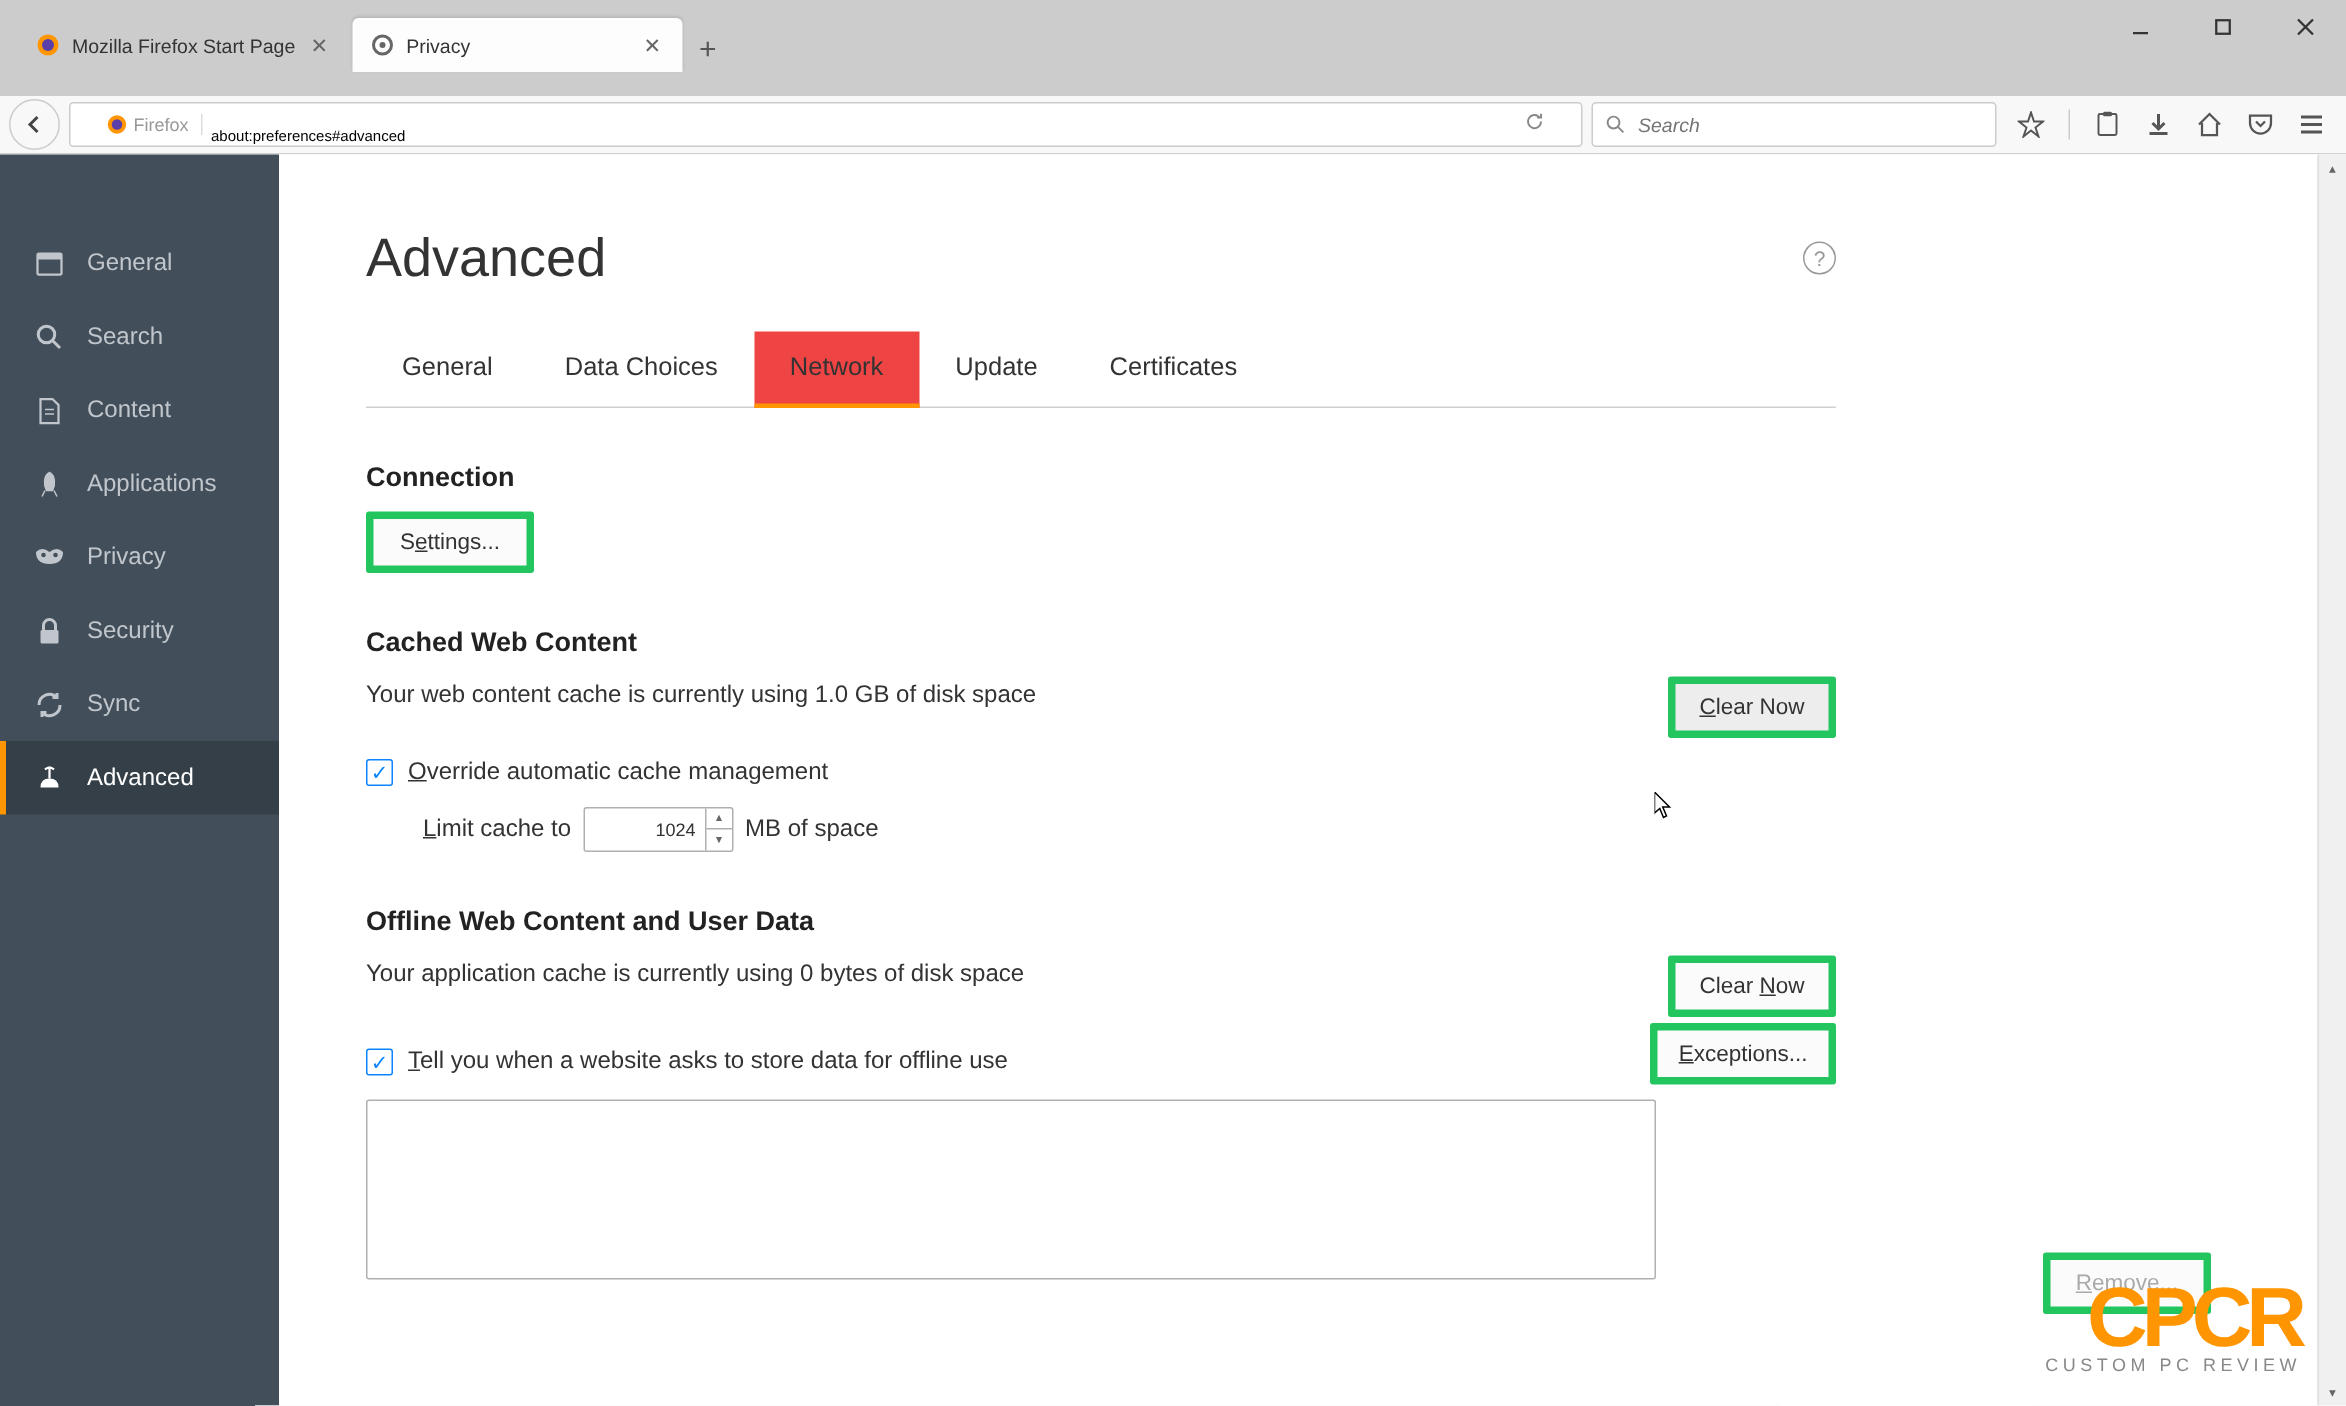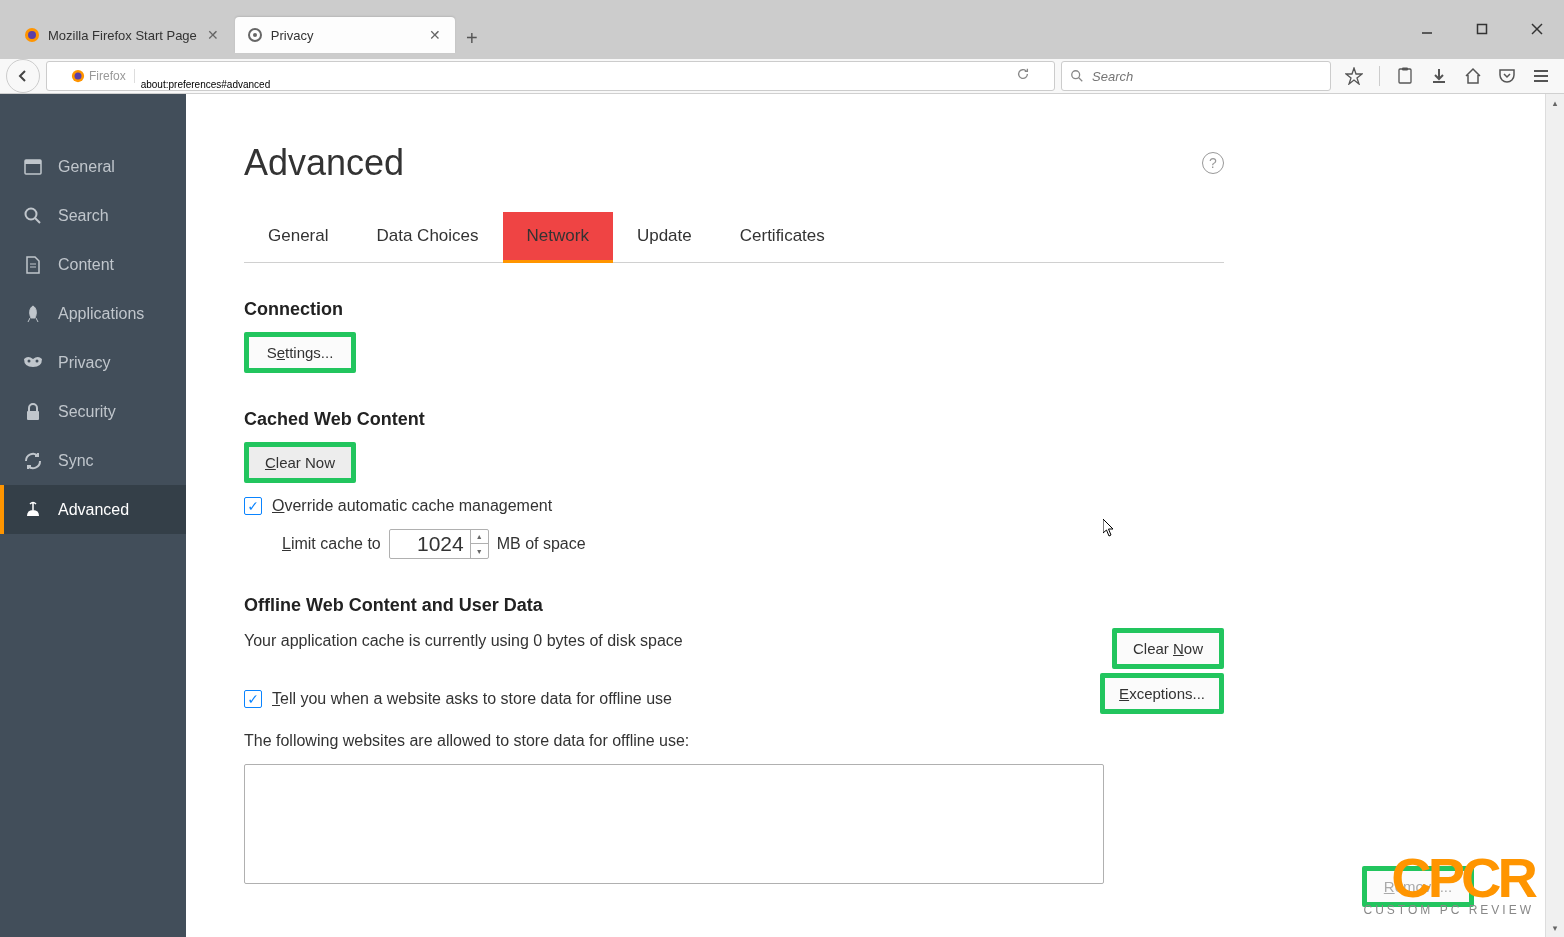--- a/index.html
+++ b/index.html
@@ -1,20 +1,20 @@
 <!DOCTYPE html>
 <html><head>
   <meta charset="utf-8">
   <style>
     * { box-sizing: border-box; margin: 0; padding: 0; }
     body { font-family: "Segoe UI", Arial, sans-serif; background: #f0f0f0; overflow: hidden; width: 1564px; height: 937px; }
     
     
     .window { width: 1564px; height: 937px; background: #fff; display: flex; flex-direction: column; }
-    .titlebar { height: 64px; background: #cccccc; display: flex; align-items: center; }
+    .titlebar { height: 64px; background: #cccccc; display: flex; align-items: flex-start; }
     .tabs-area { flex: 1; display: flex; align-items: flex-end; height: 48px; padding-left: 12px; }
     .tab { height: 36px; display: flex; align-items: center; padding: 0 12px; border-radius: 4px 4px 0 0; margin-right: 2px; gap: 8px; min-width: 220px; }
     .tab.inactive { background: transparent; color: #333; }
     .tab.active { background: #fdfdfd; color: #333; box-shadow: 0 -1px 2px rgba(0,0,0,0.1); }
     .tab-icon { width: 16px; height: 16px; display: flex; align-items: center; justify-content: center; }
     .tab-label { font-size: 13px; flex: 1; }
     .tab-close { width: 16px; height: 16px; color: #666; font-size: 14px; display: flex; align-items: center; justify-content: center; cursor: pointer; }
     .new-tab { width: 30px; height: 30px; display: flex; align-items: center; justify-content: center; color: #555; font-size: 20px; font-weight: 300; cursor: pointer; }
     .window-controls { display: flex; align-items: flex-start; }
     .win-ctrl { width: 55px; height: 36px; display: flex; align-items: center; justify-content: center; color: #333; cursor: pointer; }
@@ -58,21 +58,21 @@
     .btn { border: 5px solid #22c55e; background: #fbfbfb; padding: 7px 14px; font-size: 15px; color: #333; border-radius: 2px; cursor: pointer; min-width: 112px; text-align: center; }
     .btn.hover { background: #ededed; }
     .btn.disabled { color: #aaa; cursor: default; }
     .u { text-decoration: underline; }
     
     .checkbox-row { display: flex; align-items: center; gap: 10px; margin-top: 14px; font-size: 16px; color: #333; }
     .chk { width: 18px; height: 18px; border: 1px solid #0a84ff; border-radius: 2px; display: flex; align-items: center; justify-content: center; color: #0a84ff; font-size: 14px; }
     
     .limit-row { display: flex; align-items: center; gap: 8px; margin-top: 14px; margin-left: 38px; font-size: 16px; color: #333; }
     .num-input { width: 100px; height: 30px; border: 1px solid #b0b0b0; border-radius: 2px; display: flex; align-items: center; }
-    .num-input-val { flex: 1; text-align: right; padding-right: 6px; font-size: 21px; }
+    .num-input-val { flex: 1; text-align: right; padding-right: 6px; font-size: 12px; }
     .spinner { width: 18px; border-left: 1px solid #b0b0b0; display: flex; flex-direction: column; }
     .spin { height: 14px; display: flex; align-items: center; justify-content: center; font-size: 7px; color: #666; border-bottom: 1px solid #b0b0b0; cursor: pointer; }
     .spin:last-child { border-bottom: none; }
     
     .listbox { width: 860px; height: 120px; border: 1px solid #b0b0b0; border-radius: 2px; margin-top: 10px; background: #fff; }
     .remove-row-outer { display: flex; justify-content: space-between; }
     
     .scrollbar { position: absolute; right: 0; top: 0; width: 19px; height: 100%; background: #f0f0f0; border-left: 1px solid #ddd; }
     .scroll-up, .scroll-down { height: 18px; display: flex; align-items: center; justify-content: center; font-size: 9px; color: #666; }
     .scroll-down { position: absolute; bottom: 0; width: 100%; }
@@ -293,20 +293,21 @@
         <div class="section">
           <div class="section-title">Connection</div>
           <div class="section-row">
             <button class="btn">S<span class="u">e</span>ttings...</button>
           </div>
         </div>
 
         <div class="section">
           <div class="section-title">Cached Web Content</div>
           <div class="section-row">
+            <div class="section-desc">Your web content cache is currently using 1.0 GB of disk space</div>
             <button class="btn hover"><span class="u">C</span>lear Now</button>
           </div>
           <div class="checkbox-row">
             <div class="chk">✓</div>
             <span><span class="u">O</span>verride automatic cache management</span>
           </div>
           <div class="limit-row">
             <span><span class="u">L</span>imit cache to</span>
             <div class="num-input">
               <div class="num-input-val">1024</div>
@@ -325,21 +326,20 @@
             <div class="section-desc">Your application cache is currently using 0 bytes of disk space</div>
             <button class="btn">Clear <span class="u">N</span>ow</button>
           </div>
           <div class="section-row" style="align-items:center; margin-top:4px;">
             <div class="checkbox-row" style="margin-top:10px;">
               <div class="chk">✓</div>
               <span><span class="u">T</span>ell you when a website asks to store data for offline use</span>
             </div>
             <button class="btn"><span class="u">E</span>xceptions...</button>
           </div>
-          <div class="section-desc" style="margin-top:14px;">The following websites are allowed to store data for offline use:</div>
           <div class="listbox"></div>
           <div class="remove-row-outer">
             <div></div>
             <button class="btn disabled" style="margin-top:-18px; position:relative; left:250px;"><span class="u">R</span>emove...</button>
           </div>
         </div>
       </div>
 
       <div class="watermark">
         <div class="wm-big">CPCR</div>

